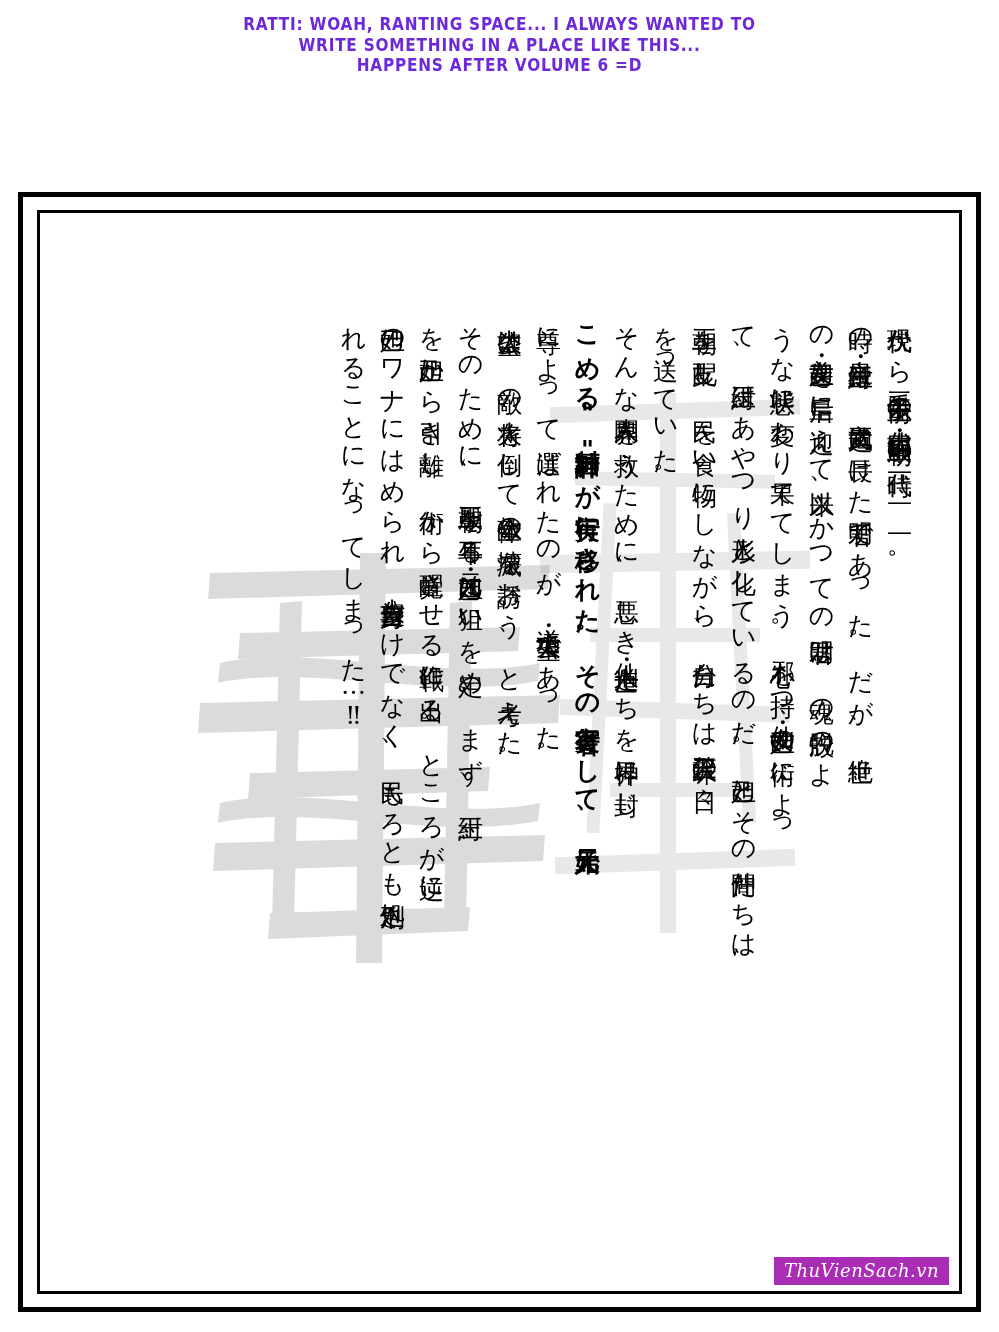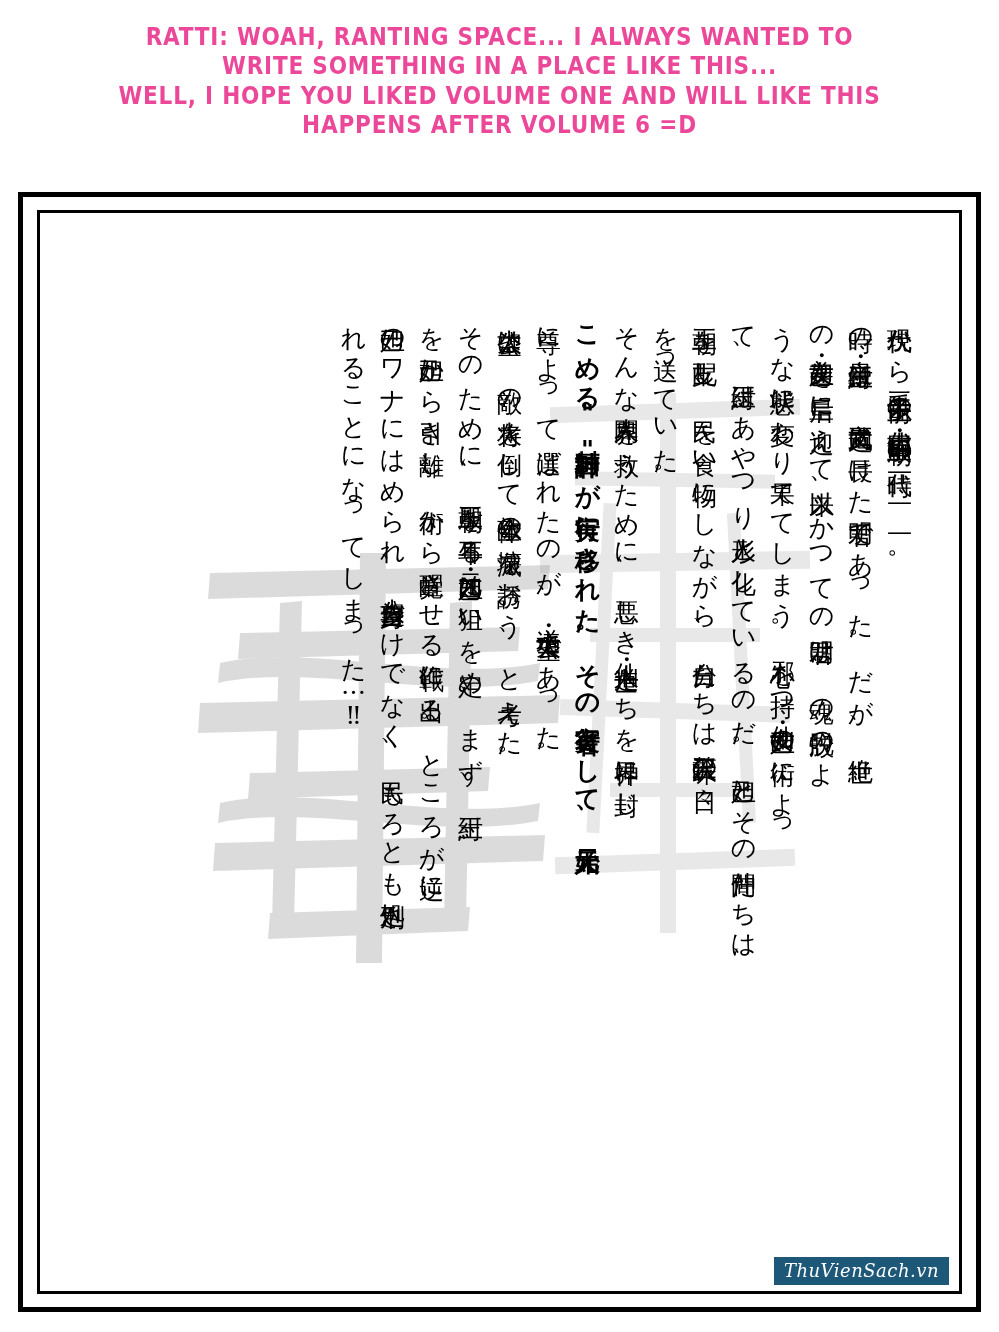--- a/index.html
+++ b/index.html
@@ -10,28 +10,28 @@
   body {
     width: 999px;
     height: 1332px;
     font-family: "DejaVu Sans", sans-serif;
     overflow: hidden;
     position: relative;
   }
 
   
   .note {
-    padding: 23px 18px 6px 18px;
+    padding: 14px 18px 6px 18px;
     text-align: center;
     font-family: "DejaVu Sans", sans-serif;
     font-weight: bold;
-    font-size: 24px;
+    font-size: 17px;
     line-height: 1.22;
     letter-spacing: 0.8px;
-    color: #ec4899;
+    color: #6d28d9;
     text-transform: uppercase;
     font-stretch: condensed;
   }
   .note .line { display: block; white-space: pre; }
 
   
   .page-frame {
     position: absolute;
     left: 18px;
     top: 192px;
@@ -102,37 +102,36 @@
   .v-col.bold {
     font-weight: bold;
   }
   .v-col.short { align-self: flex-start; }
 
   
   .watermark {
     position: absolute;
     right: 10px;
     bottom: 6px;
-    background: #0c4a6e;
+    background: #a21caf;
     color: #fff;
     font-family: "DejaVu Serif", serif;
     font-style: italic;
     font-size: 18px;
     padding: 3px 10px 4px 10px;
     letter-spacing: 0.5px;
     opacity: 0.92;
   }
 </style>
 </head>
 <body>
 
 <div class="note">
   <span class="line">RATTI: WOAH, RANTING SPACE... I ALWAYS WANTED TO</span>
   <span class="line">WRITE SOMETHING IN A PLACE LIKE THIS...</span>
-  <span class="line">WELL, I HOPE YOU LIKED VOLUME ONE AND WILL LIKE THIS</span>
   <span class="line">HAPPENS AFTER VOLUME 6 =D</span>
 </div>
 
 <div class="page-frame">
   <div class="page-frame-inner">
 
     <svg class="bg-art-2" viewBox="0 0 310 620" aria-hidden="true">
       <g fill="#9a9a9a">
         <rect x="30" y="40" width="250" height="16" transform="rotate(-2 155 48)"></rect>
         <rect x="55" y="110" width="200" height="14" transform="rotate(1 155 117)"></rect>

